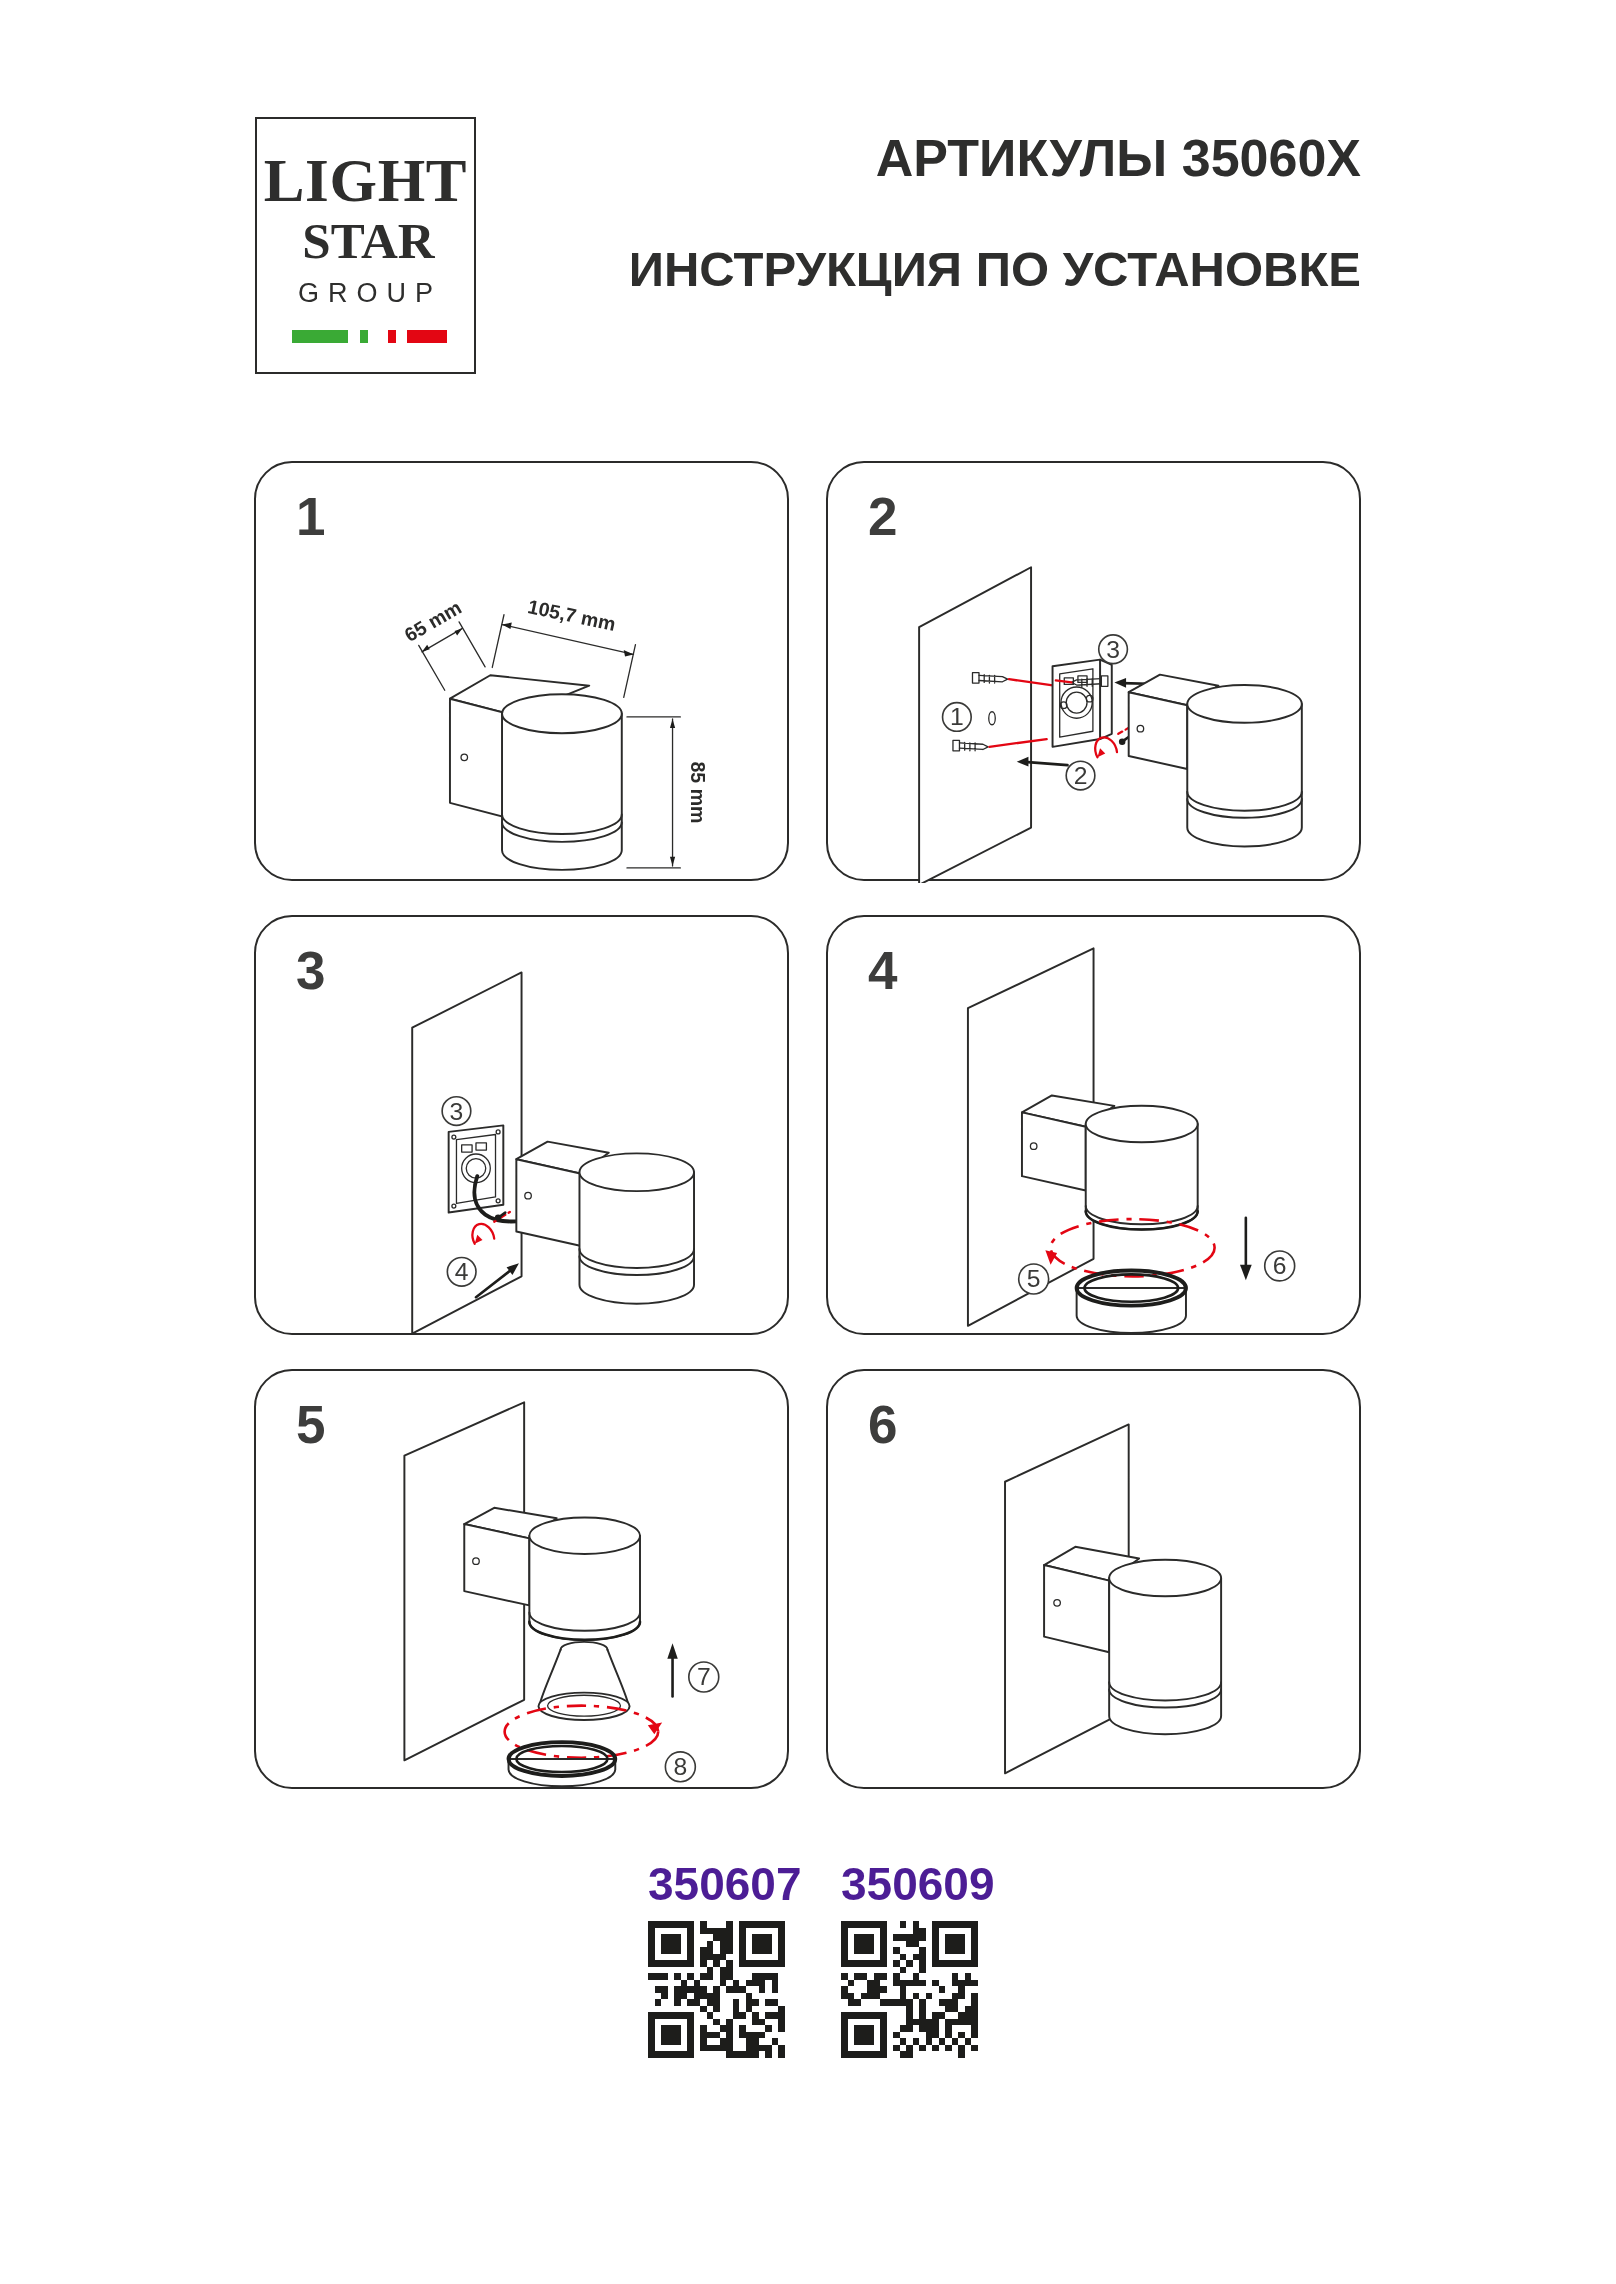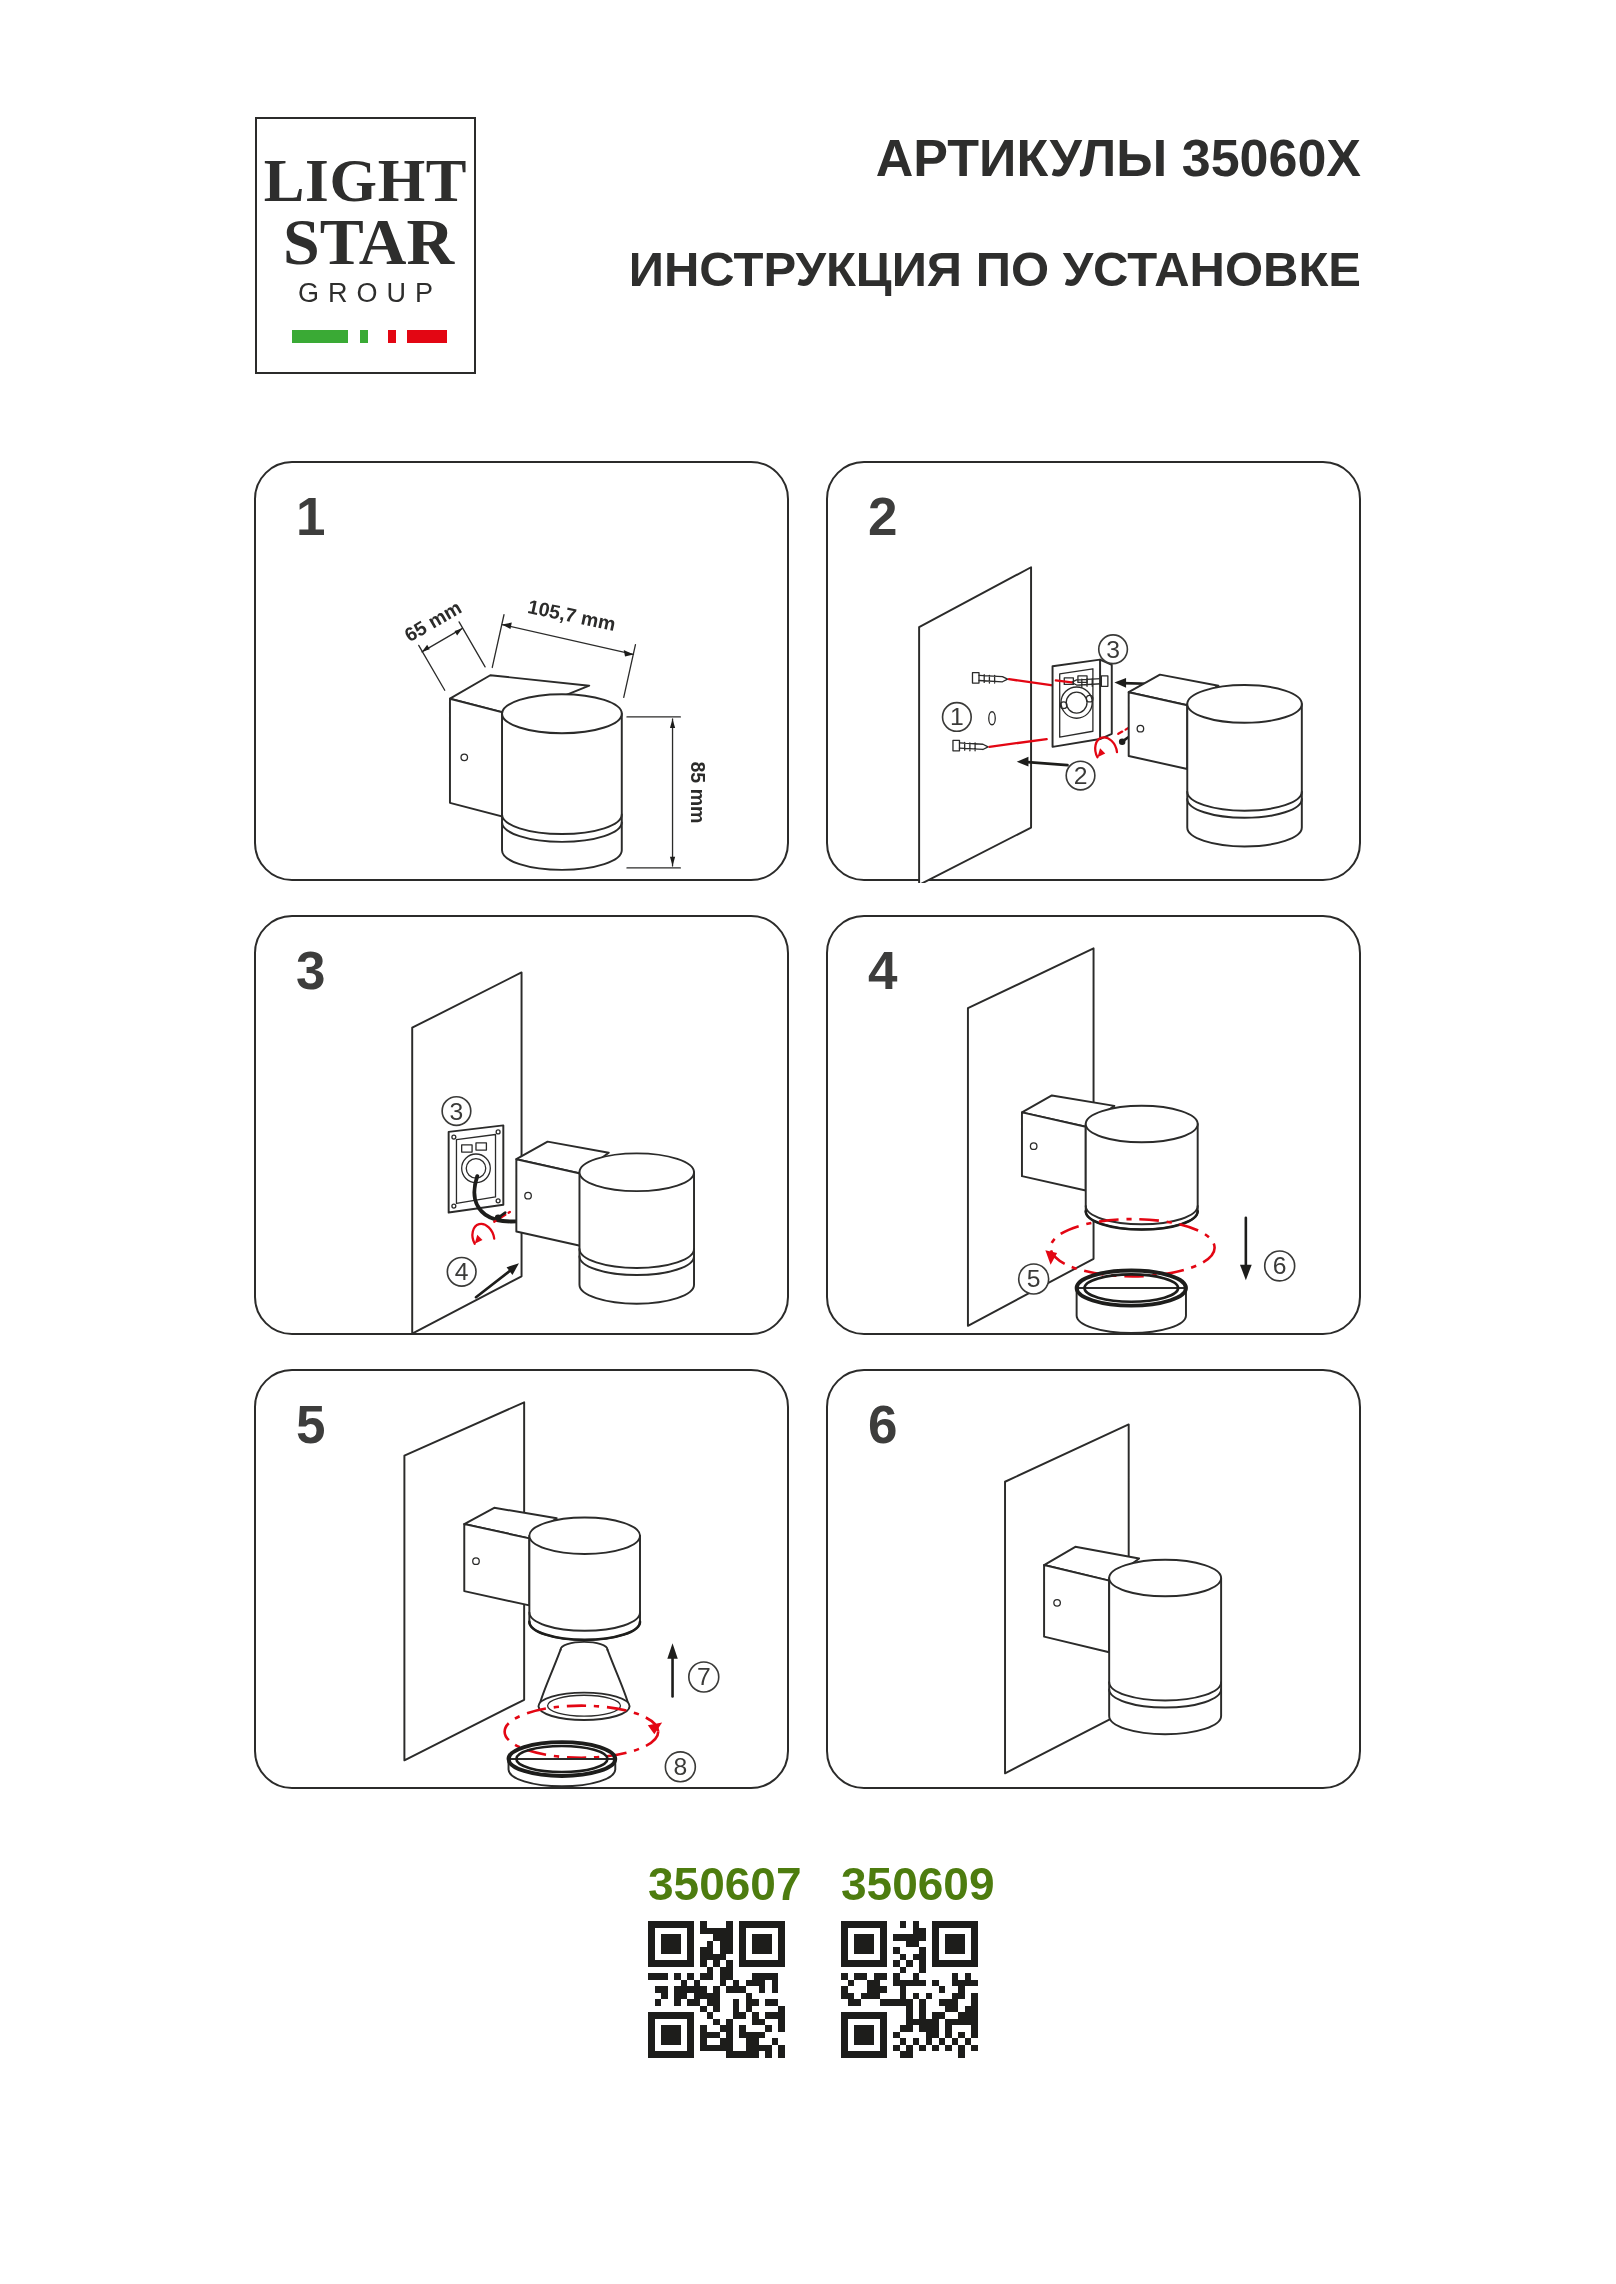--- a/index.html
+++ b/index.html
@@ -5,21 +5,21 @@
   html,body{margin:0;padding:0;background:#888;}
   .page{position:relative;width:1616px;height:2284px;background:#ffffff;
         font-family:"Liberation Sans",sans-serif;overflow:hidden;}
 
   
   .logo-box{position:absolute;left:255px;top:117px;width:221px;height:257px;
             border:2.6px solid #2b2b2a;box-sizing:border-box;text-align:center;}
   .logo-light{margin-top:34px;font-family:"Liberation Serif",serif;font-weight:bold;
               font-size:61px;line-height:56px;color:#2e2e2d;letter-spacing:0.7px;}
   .logo-star{font-family:"Liberation Serif",serif;font-weight:bold;
-             font-size:66px;line-height:65px;color:#2e2e2d;letter-spacing:0px;padding-left:6px;}
+             font-size:51px;line-height:65px;color:#2e2e2d;letter-spacing:0px;padding-left:6px;}
   .logo-group{margin-top:3.9px;font-size:27px;line-height:30px;color:#2e2e2d;
               letter-spacing:9px;text-indent:9px;font-weight:normal;}
   .logo-flag{position:absolute;left:35px;right:27px;bottom:29px;height:13px;
              background:linear-gradient(90deg,
                #3aaa35 0 36%, #ffffff 36% 44%, #3aaa35 44% 49%, #ffffff 49% 62%,
                #e30613 62% 67%, #ffffff 67% 74%, #e30613 74% 100%);}
 
   
   .header{position:absolute;top:116px;right:255px;text-align:right;color:#2e2e2d;}
   .header .h-top{font-size:52px;line-height:53px;font-weight:bold;}
@@ -45,21 +45,21 @@
   .red {fill:none;stroke:#e30613;stroke-width:3.5;stroke-linecap:round;}
   .redf{fill:#e30613;stroke:none;}
   .reddash{fill:none;stroke:#e30613;stroke-width:4;stroke-dasharray:30 12 8 12;}
   text.dim {font-family:"Liberation Sans",sans-serif;font-size:30px;font-weight:bold;fill:#2b2b2a;}
   circle.stepc{fill:#ffffff;stroke:#3a3a38;stroke-width:2.5;}
   text.step{font-family:"Liberation Sans",sans-serif;font-size:38px;fill:#3a3a38;
             text-anchor:middle;}
 
   
   .code-label{position:absolute;width:137px;text-align:right;font-size:46px;
-              font-weight:bold;color:#4d7c0f;}
+              font-weight:bold;color:#4c1d95;}
   .cl1{left:648px;top:1857px;} .cl2{left:841px;top:1857px;}
   svg.qr{position:absolute;width:137px;height:137px;fill:#1d1d1b;shape-rendering:crispEdges;}
   .qr1{left:648px;top:1921px;} .qr2{left:841px;top:1921px;}
   .footer{position:absolute;left:0;right:0;top:2130px;text-align:center;
           font-size:53px;font-weight:bold;color:#3a3a38;}
 </style>
 </head>
 <body>
 
 <div class="page">

